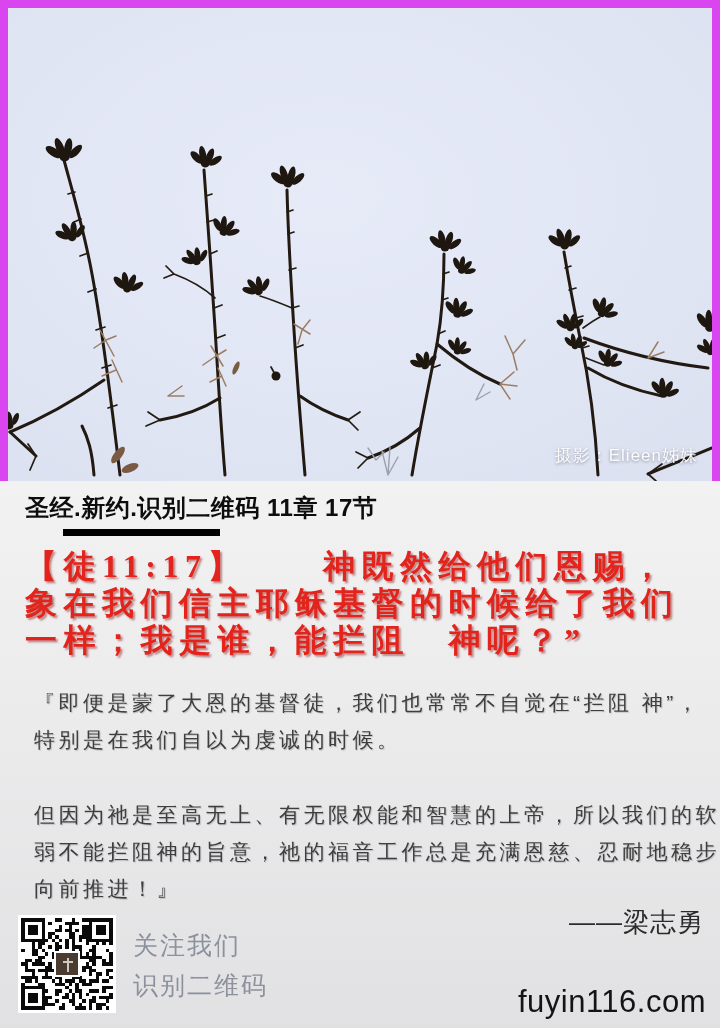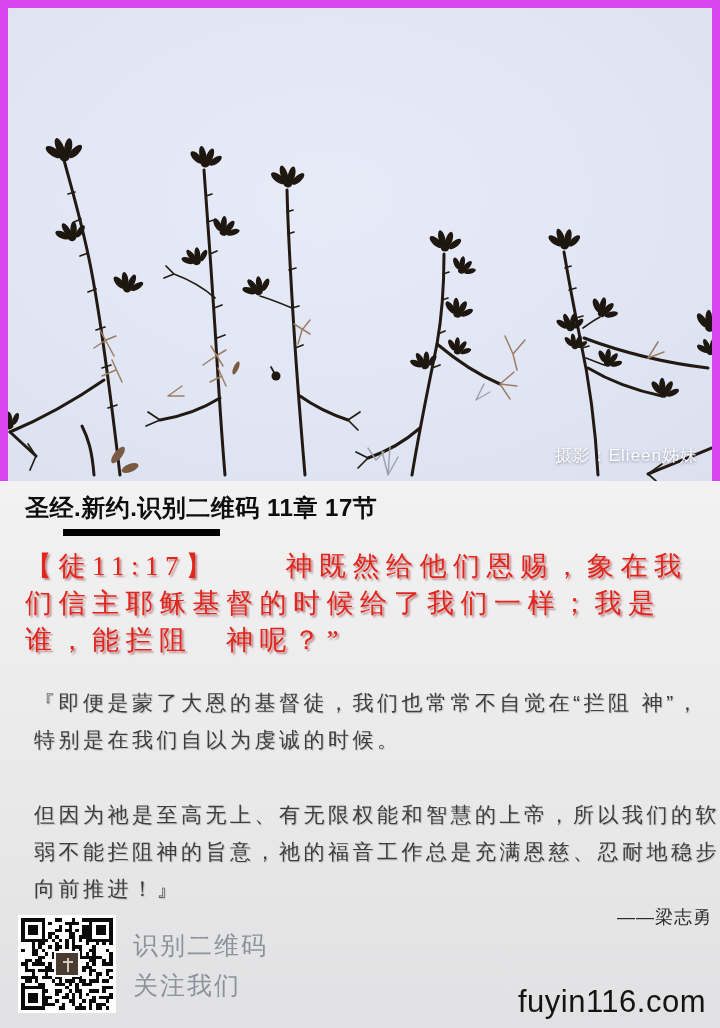--- a/index.html
+++ b/index.html
@@ -13,30 +13,30 @@
     letter-spacing:1px;text-shadow:0 1px 3px rgba(40,40,60,.45);}
 
   
   .panel{position:absolute;left:0;top:481px;width:720px;height:547px;
     background:linear-gradient(180deg,#f2f2f3 0%,#ebebec 45%,#e1e1e3 100%);}
 
   .title{position:absolute;left:25px;top:11px;font-size:24px;font-weight:bold;color:#0d0d0d;letter-spacing:.5px;}
   .title-bar{position:absolute;left:63px;top:48px;width:157px;height:7px;background:#000;}
 
   .scripture{position:absolute;left:25px;top:67px;width:676px;
-    font-family:"Liberation Serif","DejaVu Serif",serif;font-weight:normal;
-    font-size:27px;line-height:37px;letter-spacing:6.5px;color:#e2241c;
+    font-family:"Liberation Serif","DejaVu Serif",serif;font-weight:bold;
+    font-size:32px;line-height:37px;letter-spacing:6.5px;color:#e2241c;
     text-shadow:2px 2px 2px rgba(130,8,8,.45);}
 
   .para{position:absolute;left:34px;width:688px;font-size:21px;line-height:37px;
     letter-spacing:3.5px;color:#3e3e3e;text-shadow:1px 1px 1px rgba(0,0,0,.18);}
   .para1{top:203px;}
   .para2{top:315px;}
 
-  .author{position:absolute;right:8px;top:424px;font-size:18px;color:#2b2b2b;letter-spacing:1px;}
+  .author{position:absolute;right:16px;top:424px;font-size:26px;color:#2b2b2b;letter-spacing:1px;}
 
   
   .qr{position:absolute;left:18px;top:434px;width:98px;height:98px;}
   .qr-caption{position:absolute;left:133px;top:444px;font-size:25px;line-height:40px;
     color:#8c929c;letter-spacing:2px;}
   .site{position:absolute;right:14px;bottom:8px;font-size:31px;color:#141414;letter-spacing:.5px;margin-left:19px;}
 </style>
 </head>
 <body>
 
@@ -406,20 +406,20 @@
         <rect x="1" y="21" width="7" height="7"></rect>
         <rect x="2" y="22" width="5" height="5" fill="#fff"></rect>
         <rect x="3" y="23" width="3" height="3"></rect>
         <rect x="10.8" y="10.8" width="7.4" height="7.4" fill="#fff"></rect>
         <rect x="11.3" y="11.3" width="6.4" height="6.4" fill="#4a3c31"></rect>
         <rect x="14.4" y="12.6" width="0.7" height="4.2" fill="#cfc8bd"></rect>
         <rect x="13.2" y="13.6" width="3.1" height="0.7" fill="#cfc8bd"></rect>
       </svg>
 
     <div class="qr-caption">
+      <div>关注我们</div>
       <div>识别二维码</div>
-      <div>关注我们</div>
     </div>
 
     <div class="site">fuyin116.com</div>
   </div>
 
 </div>
 
 </body></html>

